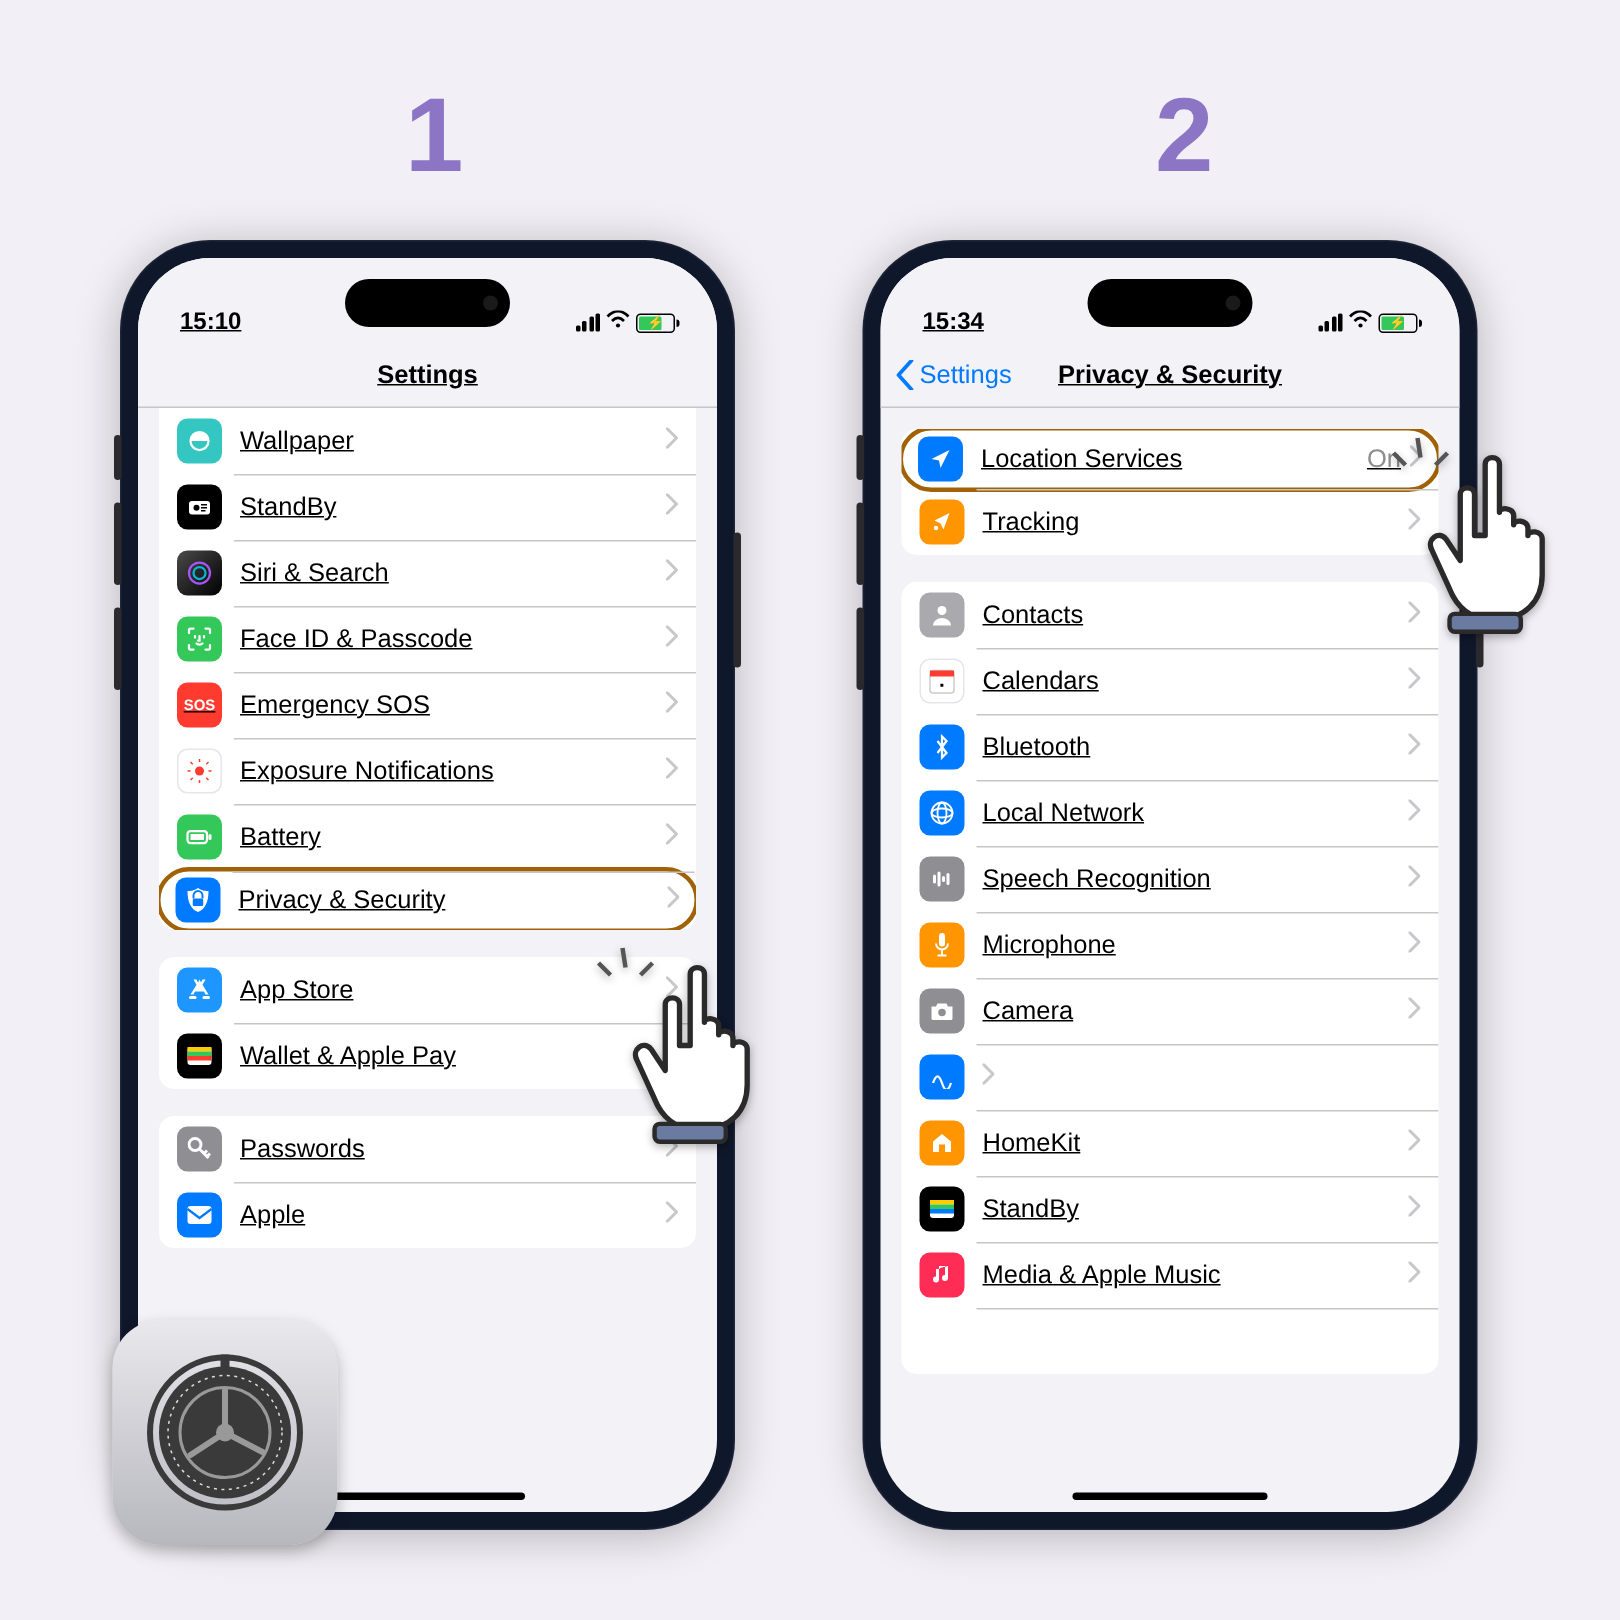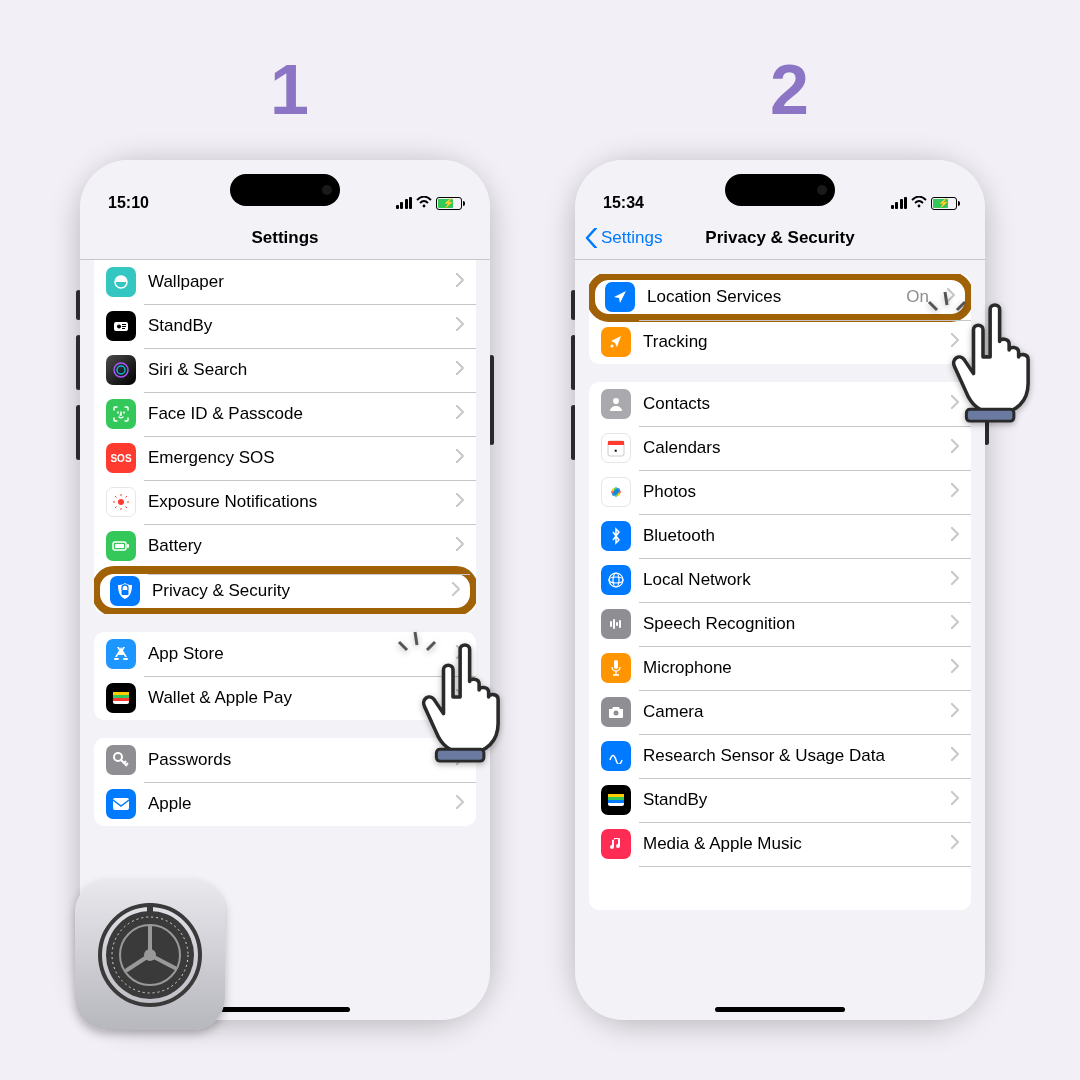--- a/index.html
+++ b/index.html
@@ -22,20 +22,22 @@
   .step2-num { left: 770px; }
 
   .phone {
     position: absolute;
     top: 160px;
     width: 410px;
     height: 860px;
     background: #0f172a;
     border-radius: 60px;
     box-shadow: 0 4px 30px rgba(0,0,0,0.25), inset 0 0 2px rgba(255,255,255,0.2);
+    padding: 12px;
+    text-decoration: underline;
   }
   .phone1 { left: 80px; }
   .phone2 { left: 575px; }
 
   .side-btn { position: absolute; background:#2a2a2e; border-radius:4px; }
   .btn-l1 { left:-4px; top:130px; width:5px; height:30px; }
   .btn-l2 { left:-4px; top:175px; width:5px; height:55px; }
   .btn-l3 { left:-4px; top:245px; width:5px; height:55px; }
   .btn-r  { right:-4px; top:195px; width:5px; height:90px; }
 
@@ -136,26 +138,26 @@
   .row .icon {
     width:30px; height:30px;
     border-radius:7px;
     display:flex; align-items:center; justify-content:center;
     margin-right:12px;
     flex-shrink:0;
     font-size:16px;
     color:#fff;
   }
   .row .label { flex:1; font-size:17px; color:#000;}
-  .row .value { font-size:17px; color:#8e8e93; margin-right:18px;}
+  .row .value { font-size:17px; color:#8e8e93; margin-right:6px;}
   .row .chev { color:#c7c7cc; }
   .row .chev svg { width:8px; height:14px; }
 
   .highlight {
-    border:8px solid #a16207;
+    border:3px solid #a16207;
     border-radius:22px;
     margin:-2px -2px;
     padding:2px 10px;
   }
   .highlight::before{ left:48px !important; }
 
   .home-indicator{
     position:absolute;
     bottom:8px;
     left:50%;
@@ -521,36 +523,20 @@
                 <rect x="2" y="3" width="16" height="4" fill="#ff3b30"></rect>
                 <text x="10" y="15" font-size="8" text-anchor="middle" fill="#000">▪</text>
               </svg>
             </div>
           <span class="label">Calendars</span>
           <span class="chev"><svg viewBox="0 0 8 14">
                 <use href="#chev-right"></use>
               </svg></span>
         </div>
         <div class="row">
-          <div class="icon" style="background:#fff;border:.5px solid #e5e5ea">
-              <svg width="18" height="18" viewBox="0 0 18 18">
-                <g transform="translate(9,9)">
-                  <ellipse rx="5" ry="2.2" fill="#ff3b30" opacity=".8"></ellipse>
-                  <ellipse rx="5" ry="2.2" fill="#ffcc00" opacity=".8" transform="rotate(45)"></ellipse>
-                  <ellipse rx="5" ry="2.2" fill="#34c759" opacity=".8" transform="rotate(90)"></ellipse>
-                  <ellipse rx="5" ry="2.2" fill="#007aff" opacity=".8" transform="rotate(135)"></ellipse>
-                </g>
-              </svg>
-            </div>
-          <span class="label">Photos</span>
-          <span class="chev"><svg viewBox="0 0 8 14">
-                <use href="#chev-right"></use>
-              </svg></span>
-        </div>
-        <div class="row">
           <div class="icon bg-blue">
               <svg width="12" height="18" viewBox="0 0 12 18" fill="none" stroke="#fff" stroke-width="1.5">
                 <path d="M3 5l6 8-3 3V2l3 3-6 8"></path>
               </svg>
             </div>
           <span class="label">Bluetooth</span>
           <span class="chev"><svg viewBox="0 0 8 14">
                 <use href="#chev-right"></use>
               </svg></span>
         </div>
@@ -604,21 +590,32 @@
           <span class="chev"><svg viewBox="0 0 8 14">
                 <use href="#chev-right"></use>
               </svg></span>
         </div>
         <div class="row">
           <div class="icon bg-blue">
               <svg width="16" height="16" viewBox="0 0 16 16" fill="none" stroke="#fff" stroke-width="1.5">
                 <path d="M2 12c2-6 4-6 6 0s4 6 6 0"></path>
               </svg>
             </div>
-          <span class="label">Research Sensor &amp; Usage Data</span>
+          <span class="chev"><svg viewBox="0 0 8 14">
+                <use href="#chev-right"></use>
+              </svg></span>
+        </div>
+        <div class="row">
+          <div class="icon bg-orange">
+              <svg width="16" height="16" viewBox="0 0 16 16" fill="#fff">
+                <path d="M8 2l6 5v7H2V7z"></path>
+                <rect x="6" y="9" width="4" height="5" fill="#ff9500"></rect>
+              </svg>
+            </div>
+          <span class="label">HomeKit</span>
           <span class="chev"><svg viewBox="0 0 8 14">
                 <use href="#chev-right"></use>
               </svg></span>
         </div>
         <div class="row">
           <div class="icon" style="background:#000">
               <svg width="18" height="14" viewBox="0 0 18 14">
                 <rect x="1" y="1" width="16" height="12" rx="2" fill="#fff"></rect>
                 <rect x="1" y="1" width="16" height="3" fill="#ffcc00"></rect>
                 <rect x="1" y="4" width="16" height="3" fill="#34c759"></rect>

